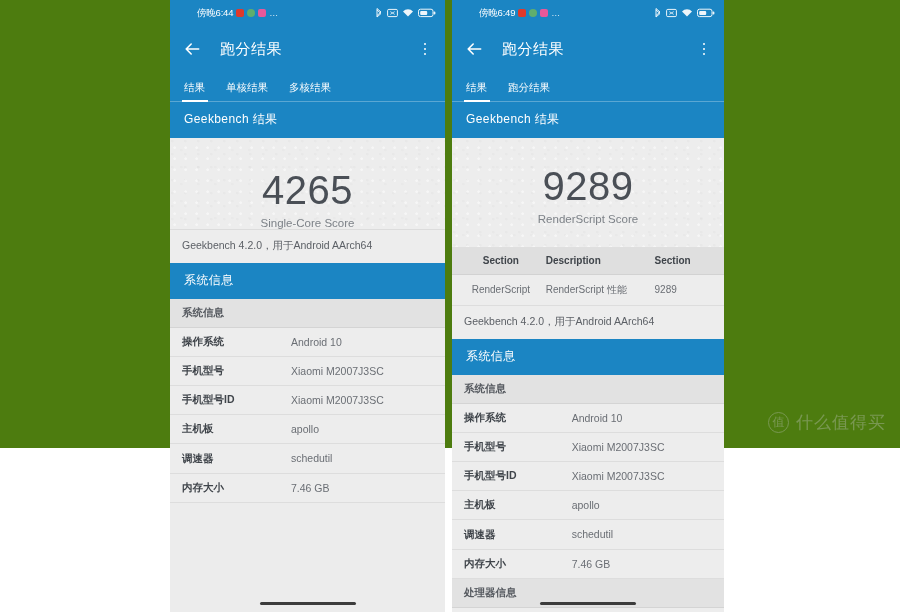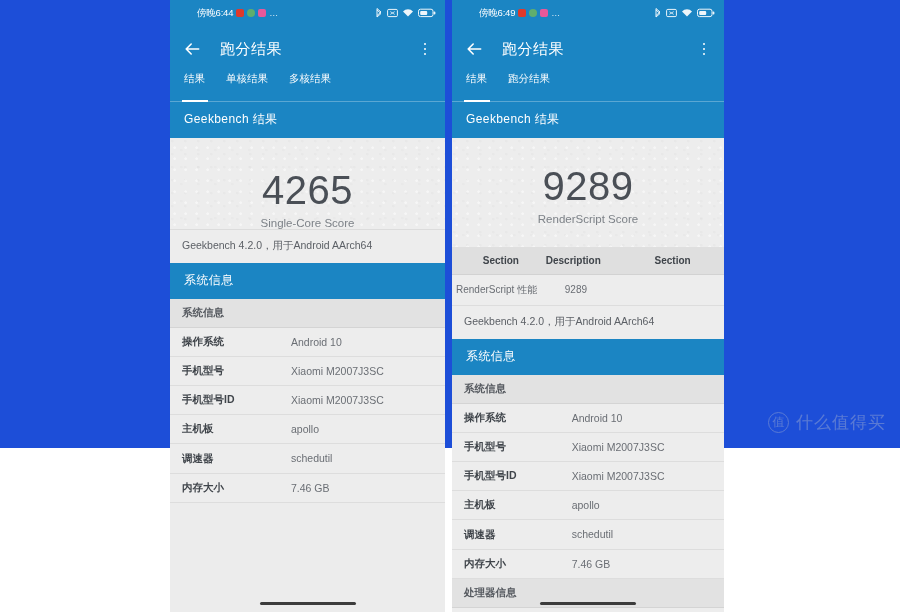--- a/index.html
+++ b/index.html
@@ -5,21 +5,21 @@
   * { box-sizing: border-box; margin: 0; padding: 0; }
   html, body {
     width: 900px; height: 612px;
     background: #ffffff;
     font-family: "Liberation Sans", "DejaVu Sans", sans-serif;
     overflow: hidden;
   }
   .canvas {
     position: relative;
     width: 900px; height: 448px;
-    background: #1d4ed8;
+    background: #4d7c0f;
     padding-left: 14px;
   }
 
   
   .phone {
     position: absolute;
     top: 0;
     height: 612px;
     overflow: hidden;
     background: #ececec;
@@ -69,20 +69,21 @@
     align-items: center; justify-content: center; gap: 2.5px;
     cursor: pointer; flex: none;
   }
   .overflow-dots i { width: 2.6px; height: 2.6px; background: #ffffff; border-radius: 50%; display: block; }
 
   
   .tabbar {
     height: 30px;
     background: #1b85c3;
     display: flex;
+    align-items: flex-end;
     padding-left: 14px;
     position: relative;
   }
   .tab {
     color: rgba(255,255,255,.96);
     font-size: 10.5px;
     padding: 0 11px 7px 0;
     margin-right: 10px;
     position: relative;
     cursor: pointer;
@@ -377,20 +378,21 @@
         <div class="score-label">RenderScript Score</div>
       </div>
 
       <div class="rtable">
         <div class="rrow header">
           <div class="rc rc-section">Section</div>
           <div class="rc rc-desc">Description</div>
           <div class="rc rc-compute">Section</div>
         </div>
         <div class="rrow">
+          <div class="rc rc-section">RenderScript</div>
           <div class="rc rc-desc">RenderScript 性能</div>
           <div class="rc rc-compute">9289</div>
         </div>
       </div>
 
       <div class="version-row" style="border-top:none">Geekbench 4.2.0，用于Android AArch64</div>
     </div>
 
     <div class="section-blue">系统信息</div>
 

